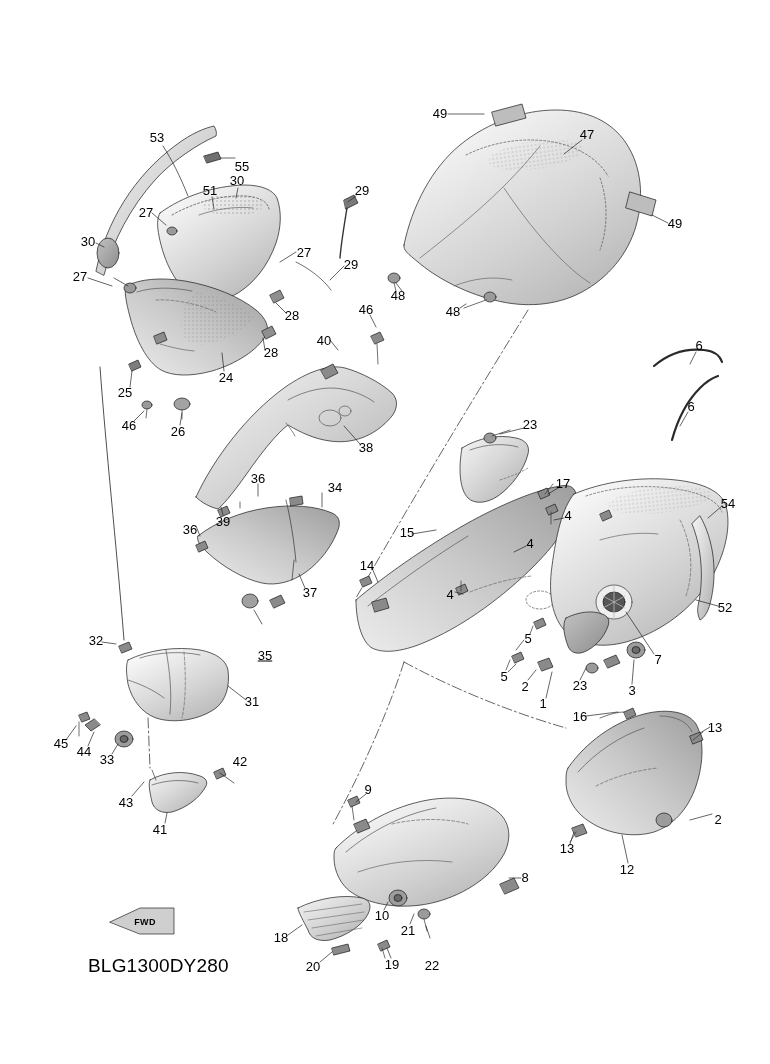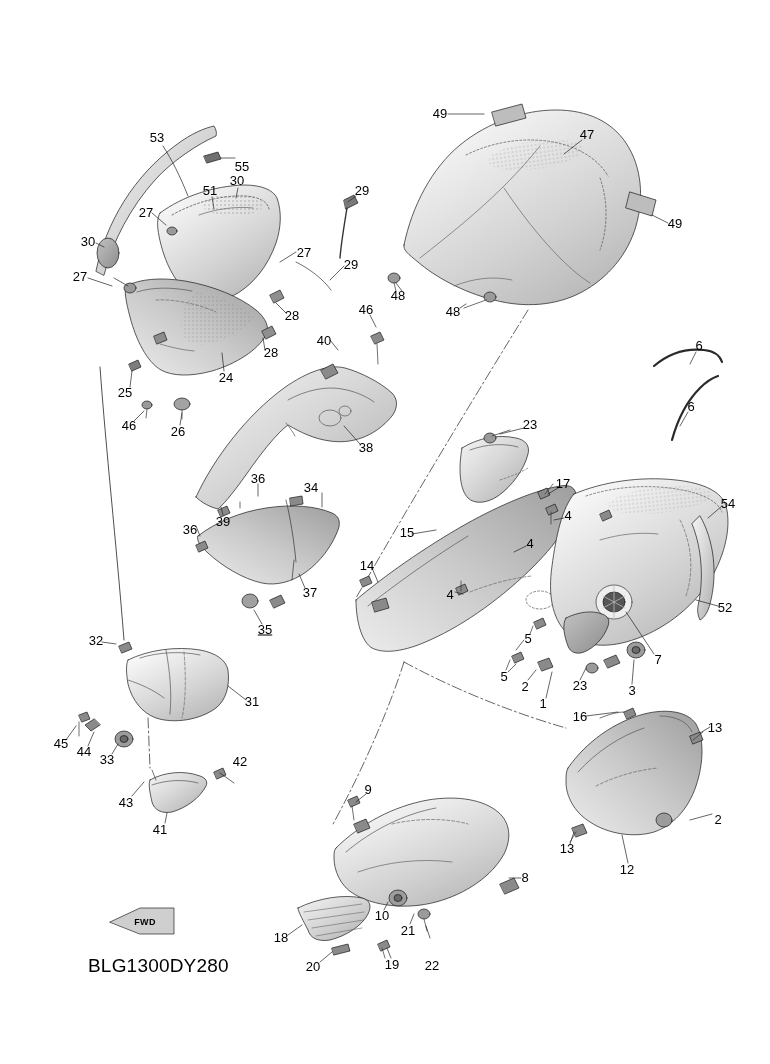--- a/index.html
+++ b/index.html
@@ -350,25 +350,25 @@
       <div class="callout" style="left: 292px; top: 315px;">28</div>
       <div class="callout" style="left: 271px; top: 352px;">28</div>
       <div class="callout" style="left: 226px; top: 377px;">24</div>
       <div class="callout" style="left: 125px; top: 392px;">25</div>
       <div class="callout" style="left: 129px; top: 425px;">46</div>
       <div class="callout" style="left: 178px; top: 431px;">26</div>
       <div class="callout" style="left: 366px; top: 309px;">46</div>
       <div class="callout" style="left: 324px; top: 340px;">40</div>
       <div class="callout" style="left: 366px; top: 447px;">38</div>
       <div class="callout" style="left: 258px; top: 478px;">36</div>
-      <div class="callout" style="left: 311px; top: 487px;">34</div>
+      <div class="callout" style="left: 335px; top: 487px;">34</div>
       <div class="callout" style="left: 190px; top: 529px;">36</div>
       <div class="callout" style="left: 223px; top: 521px;">39</div>
       <div class="callout" style="left: 310px; top: 592px;">37</div>
-      <div class="callout" style="left: 265px; top: 629px; text-decoration: underline;">35</div>
+      <div class="callout" style="left: 265px; top: 655px; text-decoration: underline;">35</div>
       <div class="callout" style="left: 96px; top: 640px;">32</div>
       <div class="callout" style="left: 252px; top: 701px;">31</div>
       <div class="callout" style="left: 61px; top: 743px;">45</div>
       <div class="callout" style="left: 84px; top: 751px;">44</div>
       <div class="callout" style="left: 107px; top: 759px;">33</div>
       <div class="callout" style="left: 126px; top: 802px;">43</div>
       <div class="callout" style="left: 160px; top: 829px; text-align: right;">41</div>
       <div class="callout" style="left: 240px; top: 761px;">42</div>
       <div class="callout" style="left: 440px; top: 113px;">49</div>
       <div class="callout" style="left: 587px; top: 134px;">47</div>

